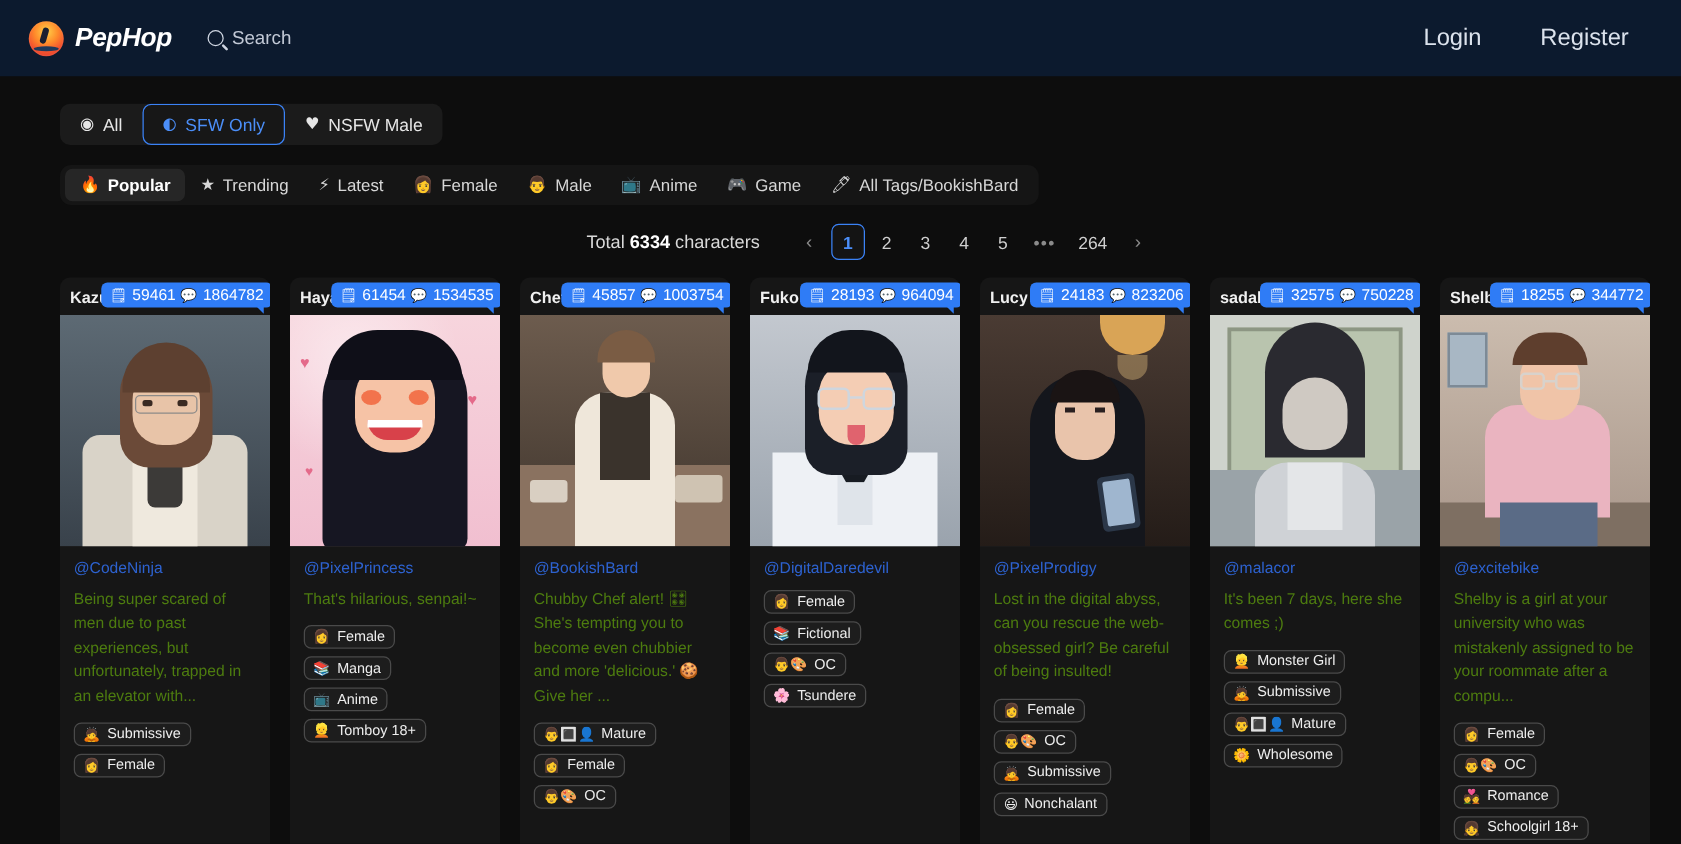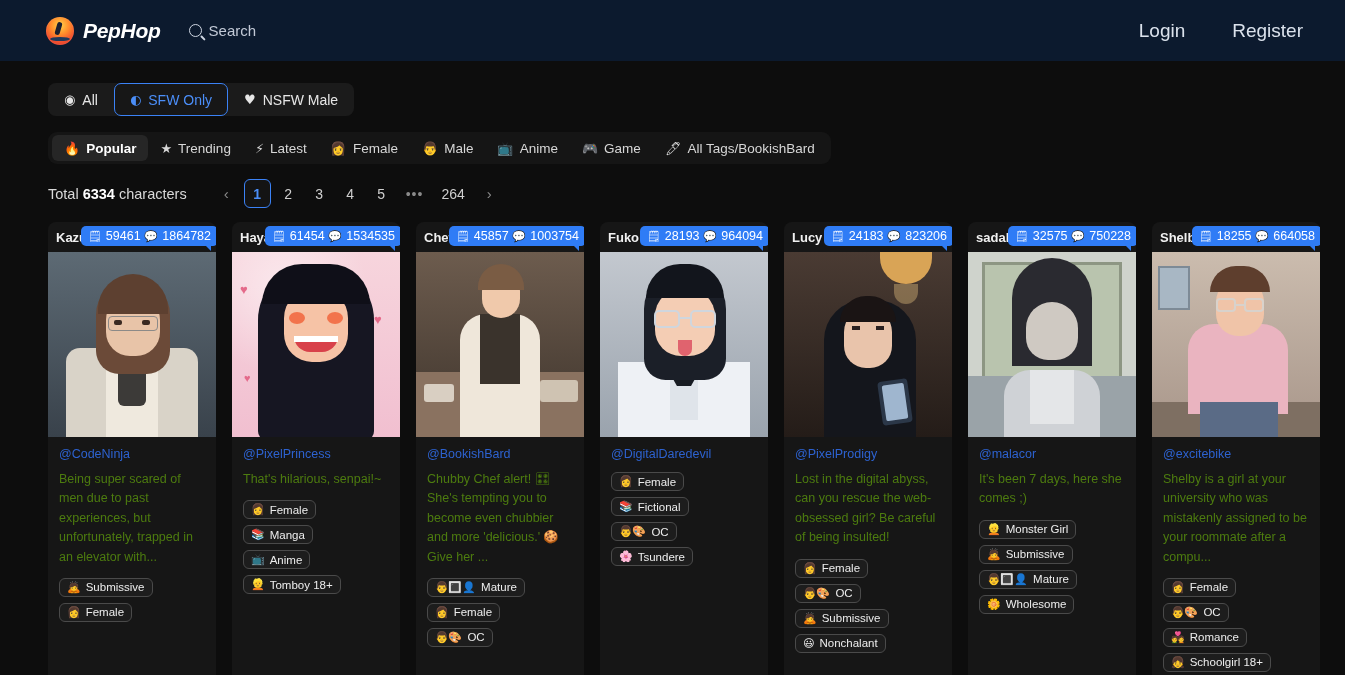--- a/index.html
+++ b/index.html
@@ -10,21 +10,21 @@
     overflow: hidden;
     color: #e8e8e8;
   }
 
   
   .navbar {
     height: 61px;
     background: #0c1a2e;
     display: flex;
     align-items: center;
-    padding: 0 42px 0 46px;
+    padding: 0 42px 0 23px;
   }
   .brand { display: flex; align-items: center; gap: 9px; }
   .brand-mark {
     width: 28px; height: 28px; border-radius: 50%;
     background: radial-gradient(circle at 50% 30%, #ffd24a 0%, #ff8c2b 38%, #f2512f 68%, #d8342b 100%);
     position: relative; flex: none;
     box-shadow: 0 0 0 1px rgba(255,255,255,.06) inset;
   }
   .brand-mark::before {
     content: ""; position: absolute; left: 10px; top: 5px;
@@ -87,21 +87,21 @@
     display: flex; align-items: center; gap: 6px;
     padding: 0 12px; height: 26px; font-size: 13.5px;
     color: #d7d7d7; cursor: pointer; border-radius: 6px;
   }
   .tab.active { background: #262626; color: #fff; font-weight: bold; }
   .tab .gi { font-size: 13px; }
 
   
   .pagebar {
     display: flex; align-items: center; margin-top: 15px; font-size: 14px;
-    color: #cfcfcf; gap: 0;
+    color: #cfcfcf; gap: 0; justify-content: center;
   }
   .total { color: #d9d9d9; font-size: 14.5px; }
   .total b { color: #fff; }
   .pager { display: flex; align-items: center; margin-left: 26px; gap: 4px; }
   .pbtn {
     min-width: 27px; height: 29px; display: flex; align-items: center;
     justify-content: center; color: #cfcfcf; font-size: 14px;
     cursor: pointer; border-radius: 6px; padding: 0 7px;
   }
   .pbtn.cur {
@@ -534,21 +534,21 @@
           </div>
         </div>
       </div>
       <div class="card">
         <div class="card-head">
           <div class="card-name">Shelby</div>
           <div class="stats">
             <span class="gi">🗒</span>
             <span>18255</span>
             <span class="gi">💬</span>
-            <span>664058</span>
+            <span>344772</span>
           </div>
         </div>
         <div class="thumb">
           <div class="thumb-art">
     <div style="position:absolute;inset:0;background:linear-gradient(#cbbcae,#a8968a)"></div>
     <div style="position:absolute;left:6px;top:14px;width:32px;height:44px;background:#a8b7c4;border:2px solid #7d8a96"></div>
     <div style="position:absolute;left:0;top:150px;width:100%;height:36px;background:#7e6f62"></div>
     <div style="position:absolute;left:36px;top:72px;width:100px;height:90px;background:#eab4c0;border-radius:26px 26px 0 0"></div>
     <div style="position:absolute;left:48px;top:150px;width:78px;height:36px;background:#5a6b86"></div>
     <div style="position:absolute;left:64px;top:26px;width:48px;height:58px;background:#f0c4a8;border-radius:24px 24px 22px 22px"></div>

